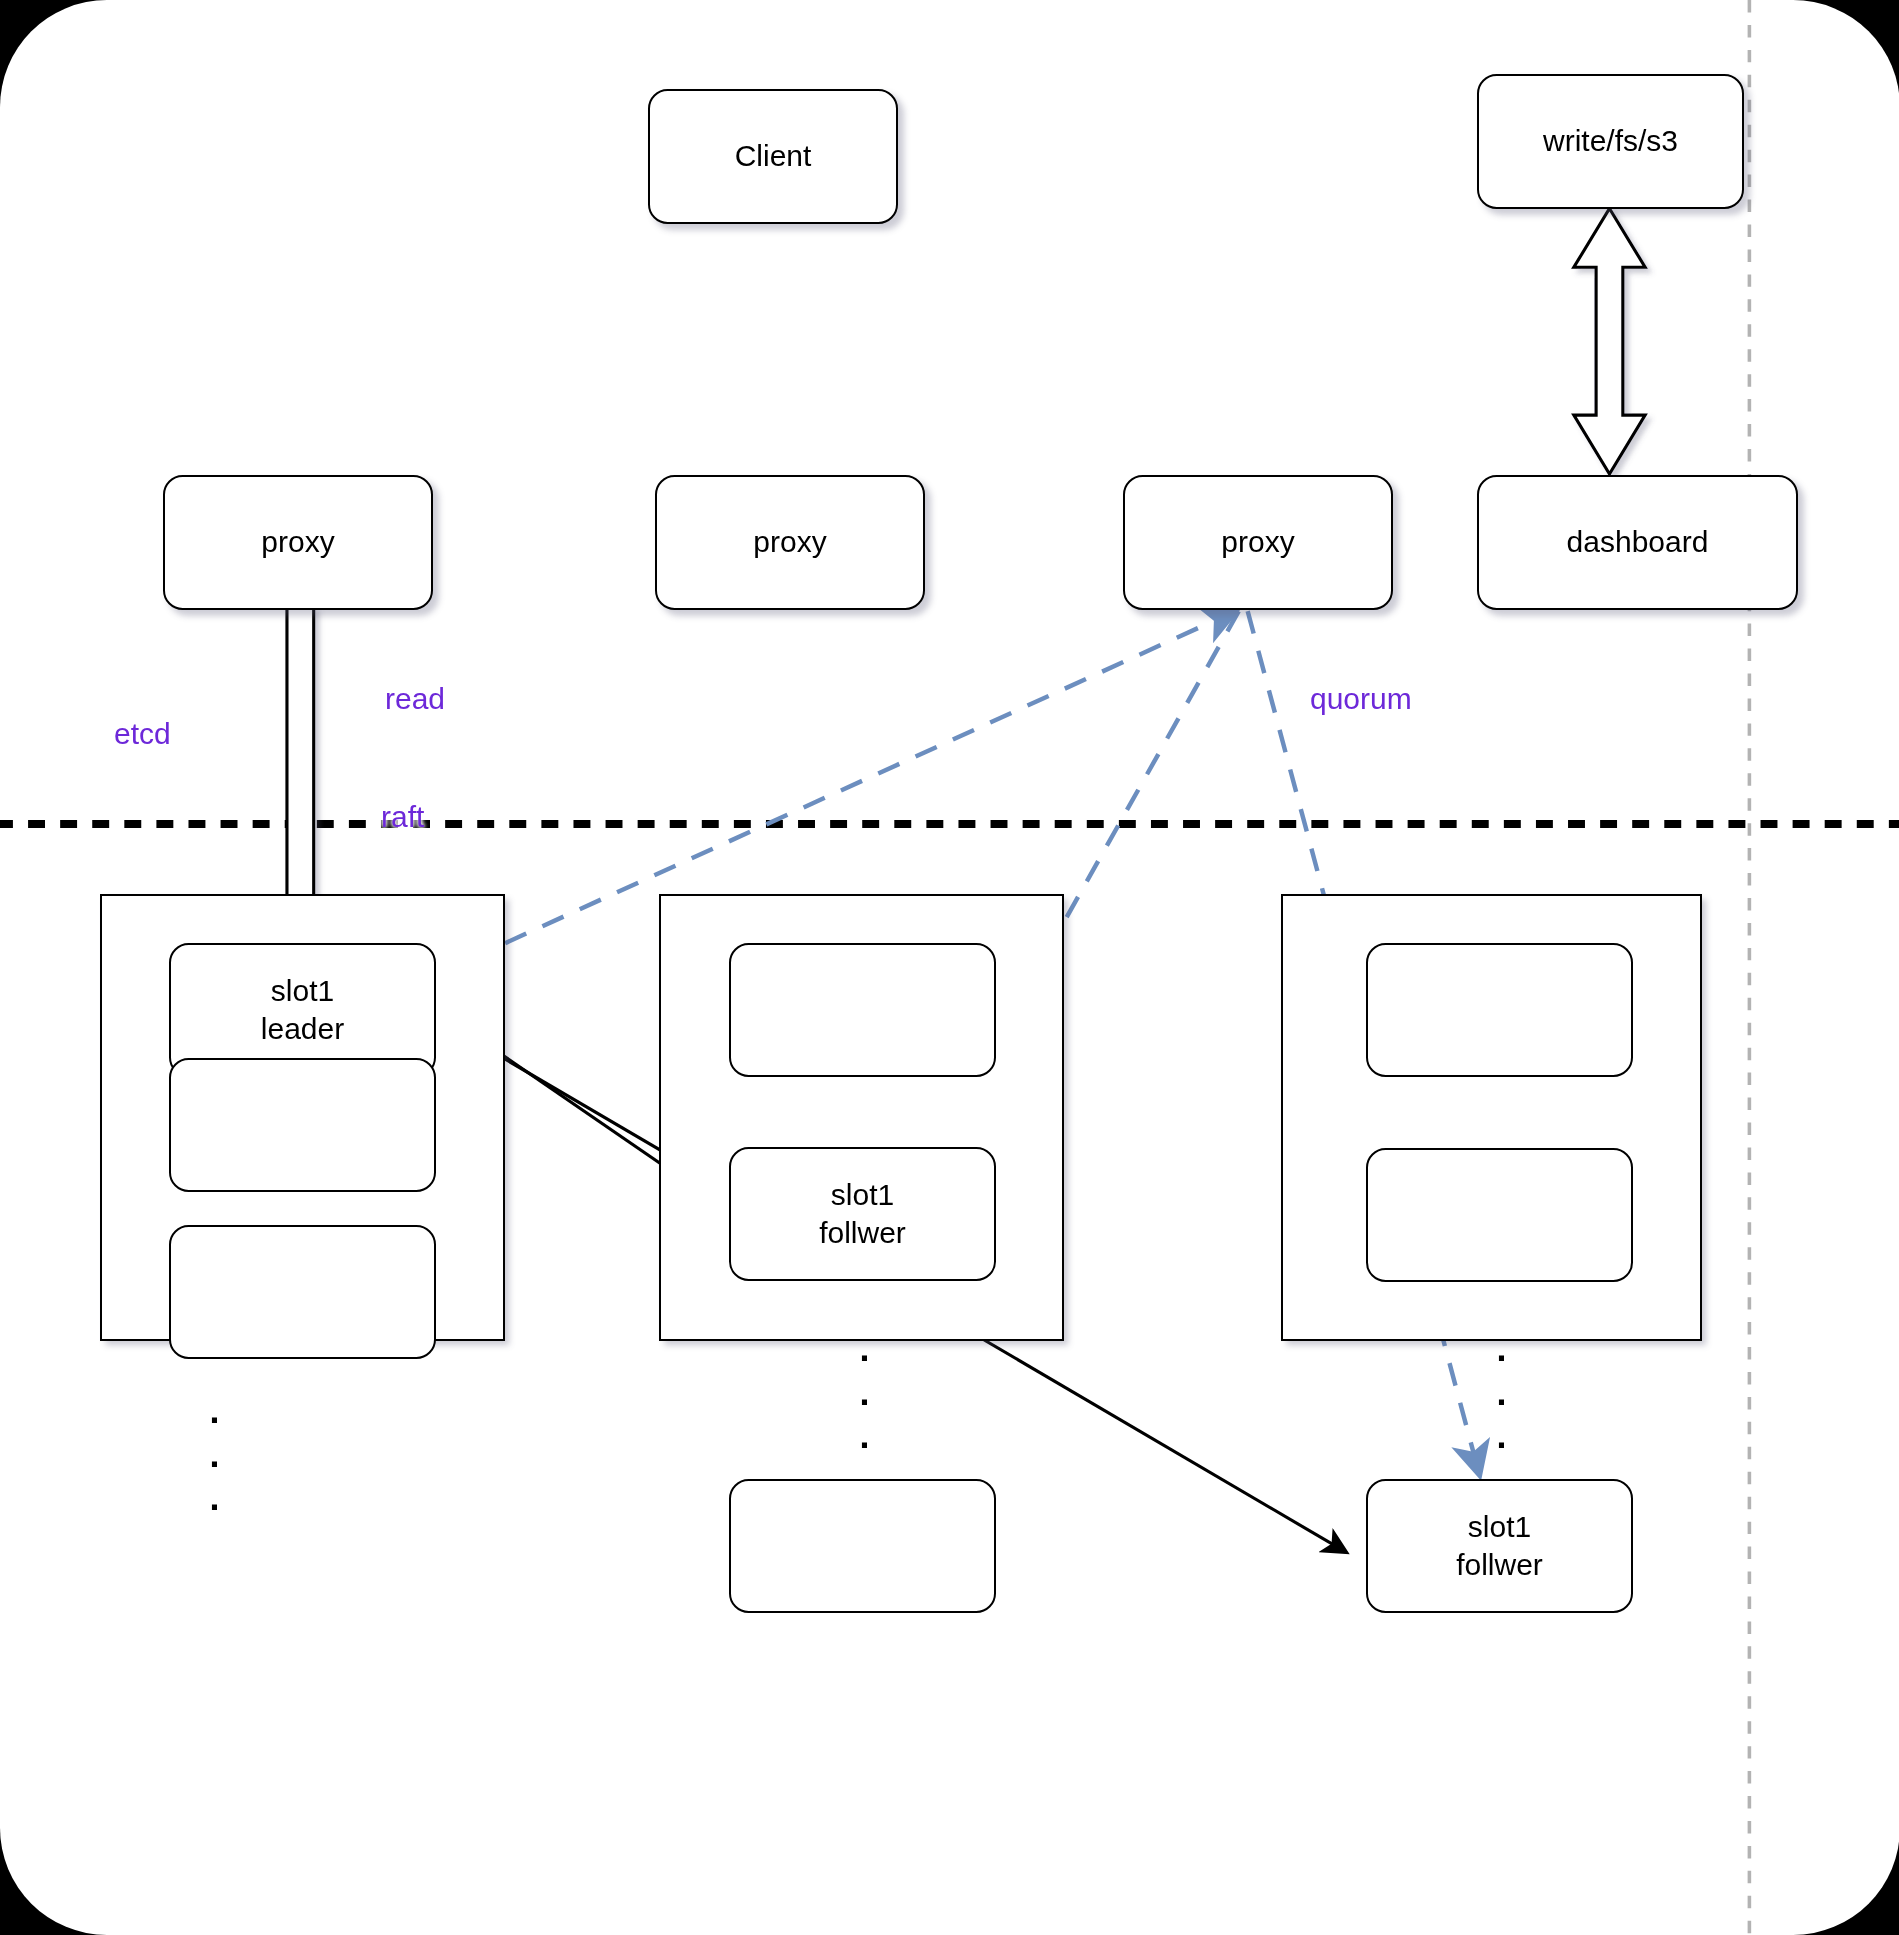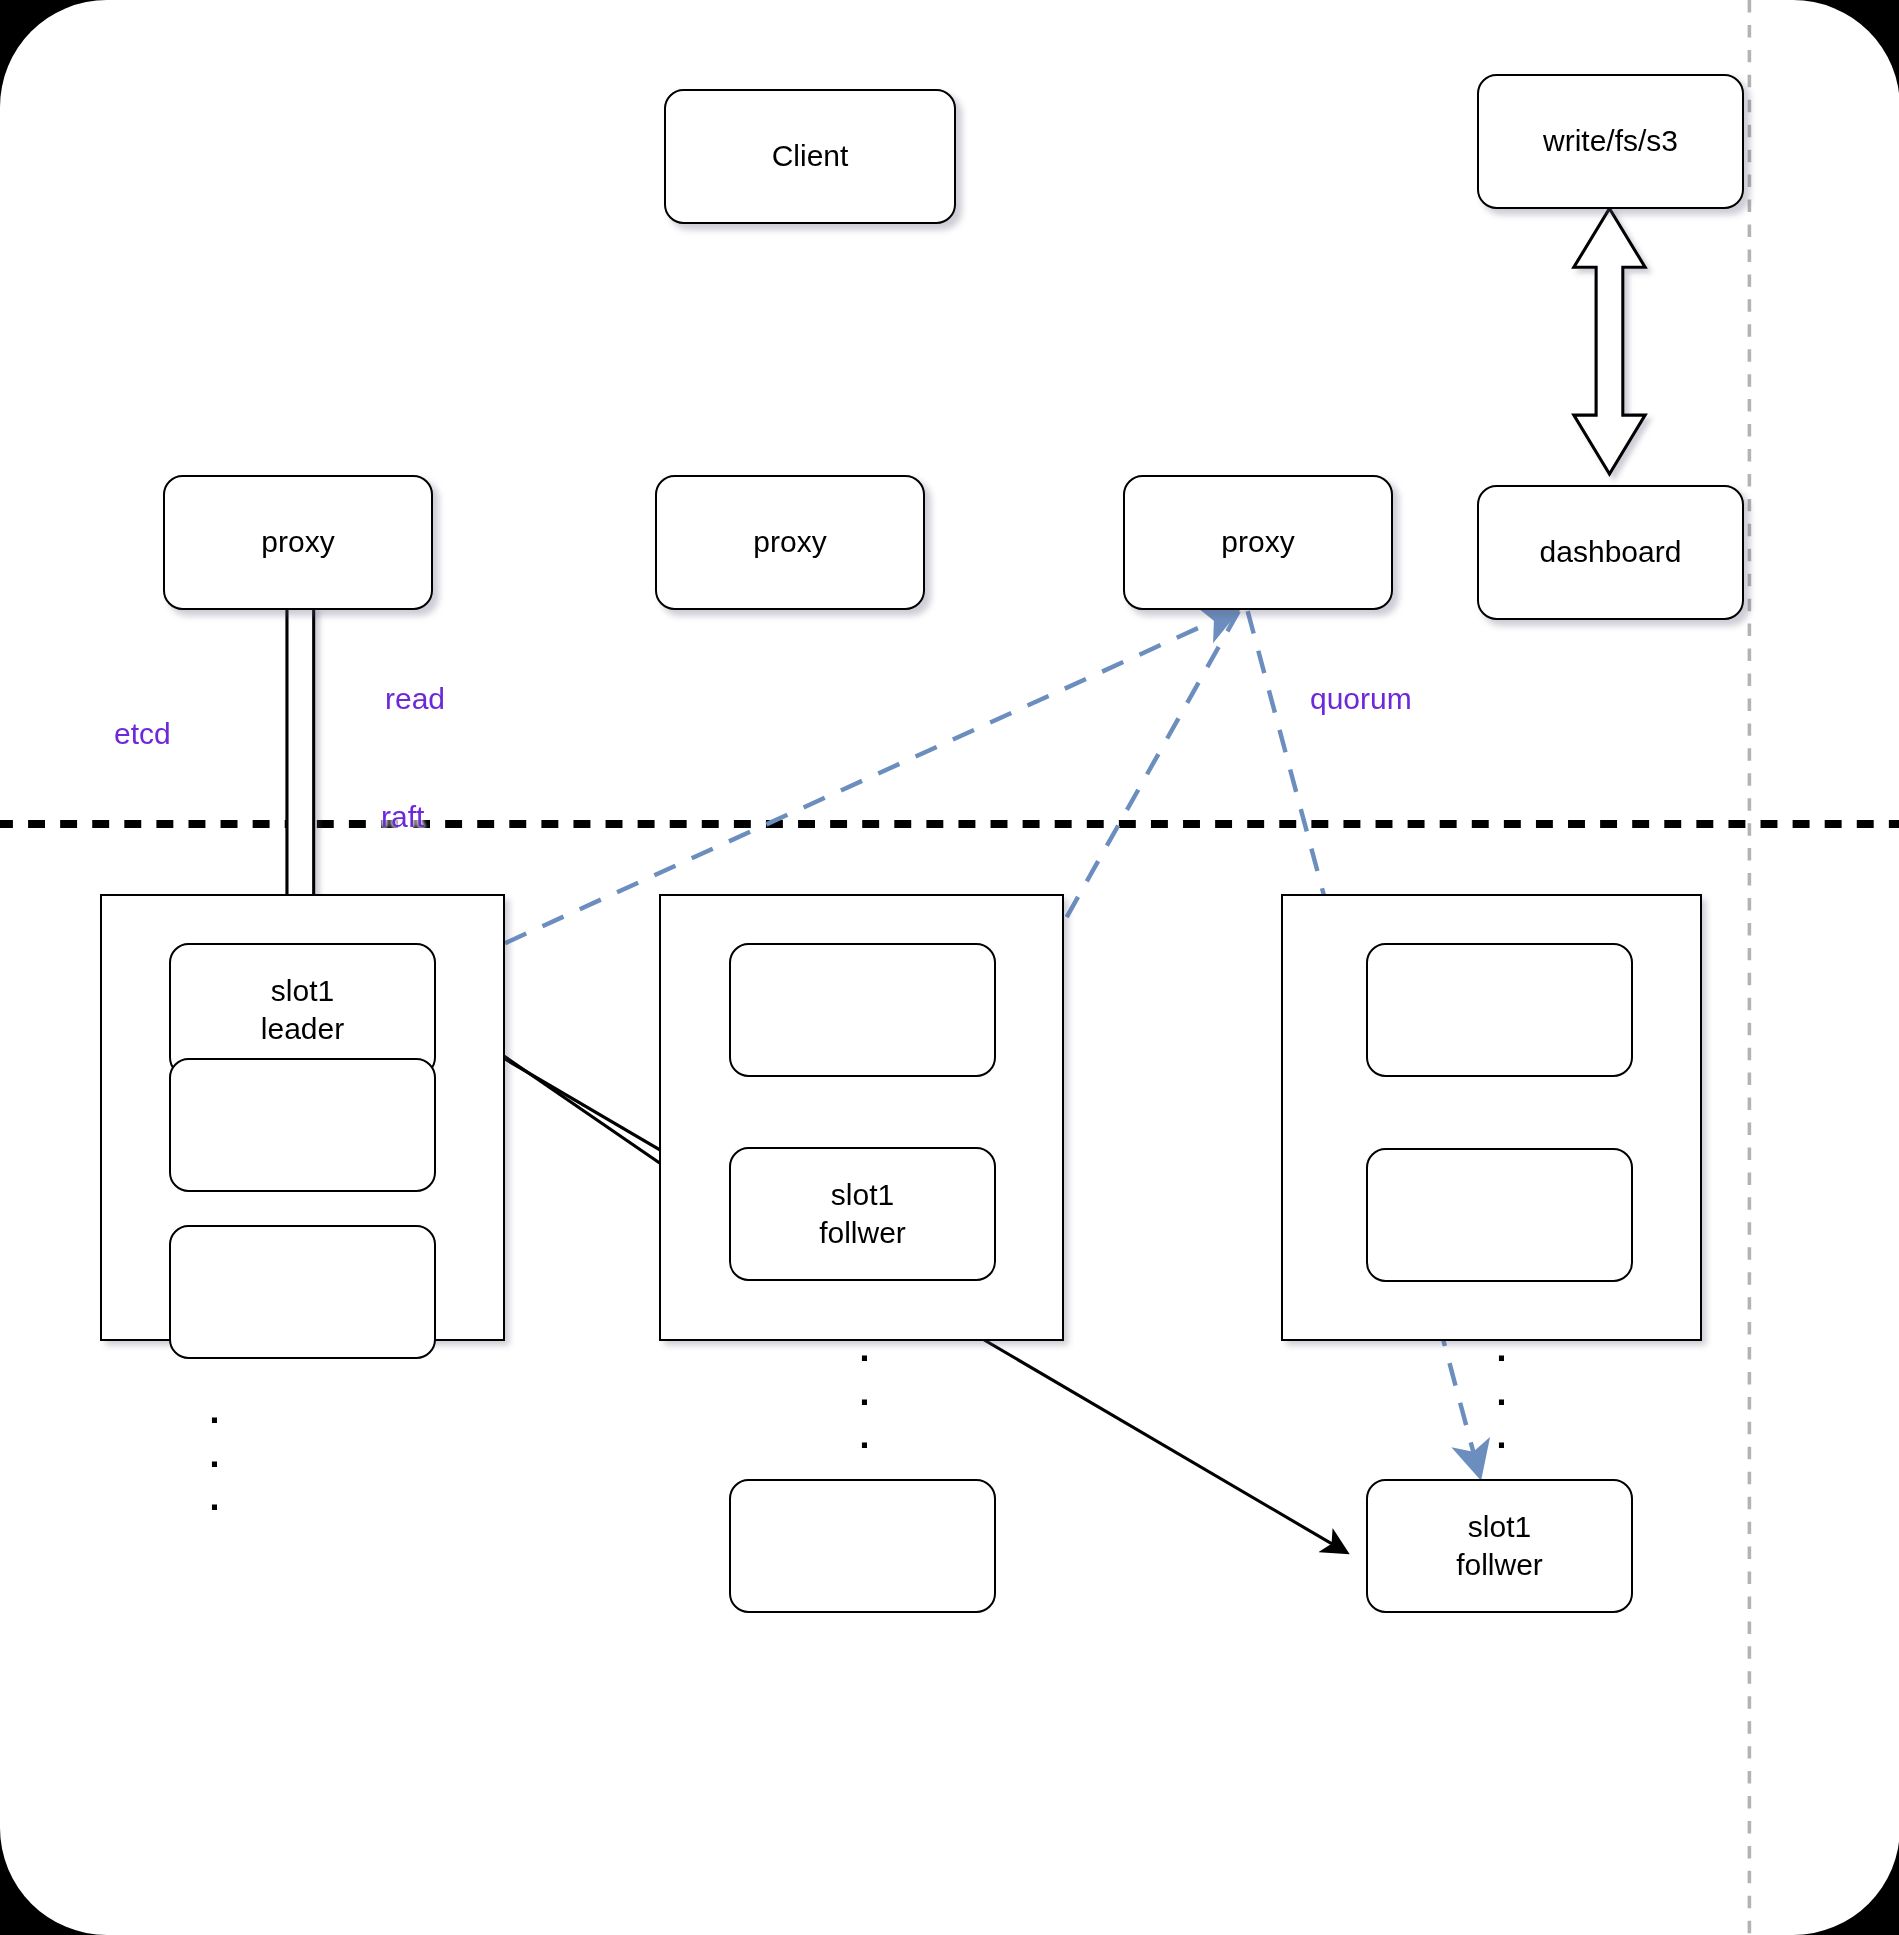--- a/index.html
+++ b/index.html
@@ -126,31 +126,31 @@
 
     <line x1="1390" y1="686" x2="1055" y2="1282" stroke="#6c8ebf" stroke-width="5" stroke-dasharray="26 20" marker-end="url(#arrowDashBlue)"></line>
 
     <line x1="1400" y1="686" x2="1660" y2="1655" stroke="#6c8ebf" stroke-width="5" stroke-dasharray="26 20" marker-end="url(#arrowDashBlue)"></line>
   </svg>
 
   <div class="container-box" style="left:100px; top:894px; width:405px; height:447px;"></div>
   <div class="container-box" style="left:659px; top:894px; width:405px; height:447px;"></div>
   <div class="container-box" style="left:1281px; top:894px; width:421px; height:447px;"></div>
 
-  <div class="node" style="left:664px; top:89px; width:292px; height:135px;">Client</div>
+  <div class="node" style="left:648px; top:89px; width:250px; height:135px;">Client</div>
 
   <div class="node" style="left:1477px; top:74px; width:267px; height:135px;">write/fs/s3</div>
 
   <div class="node" style="left:163px; top:475px; width:270px; height:135px;">proxy</div>
 
   <div class="node" style="left:655px; top:475px; width:270px; height:135px;">proxy</div>
 
   <div class="node" style="left:1123px; top:475px; width:270px; height:135px;">proxy</div>
 
-  <div class="node" style="left:1477px; top:485px; width:267px; height:135px;">dashboard</div>
+  <div class="node" style="left:1477px; top:475px; width:321px; height:135px;">dashboard</div>
 
   <div class="node" style="left:169px; top:943px; width:267px; height:134px; box-shadow:none;">slot1
 leader</div>
   <div class="slot-empty" style="left:169px; top:1059px; width:267px; height:134px; top:1058px;"></div>
   <div class="slot-empty" style="left:169px; top:1225px; width:267px; height:134px;"></div>
   <div class="vdots" style="left:201px; top:1406px; width:27px; height:98px;">
     <span>.</span>
     <span>.</span>
     <span>.</span>
   </div>

